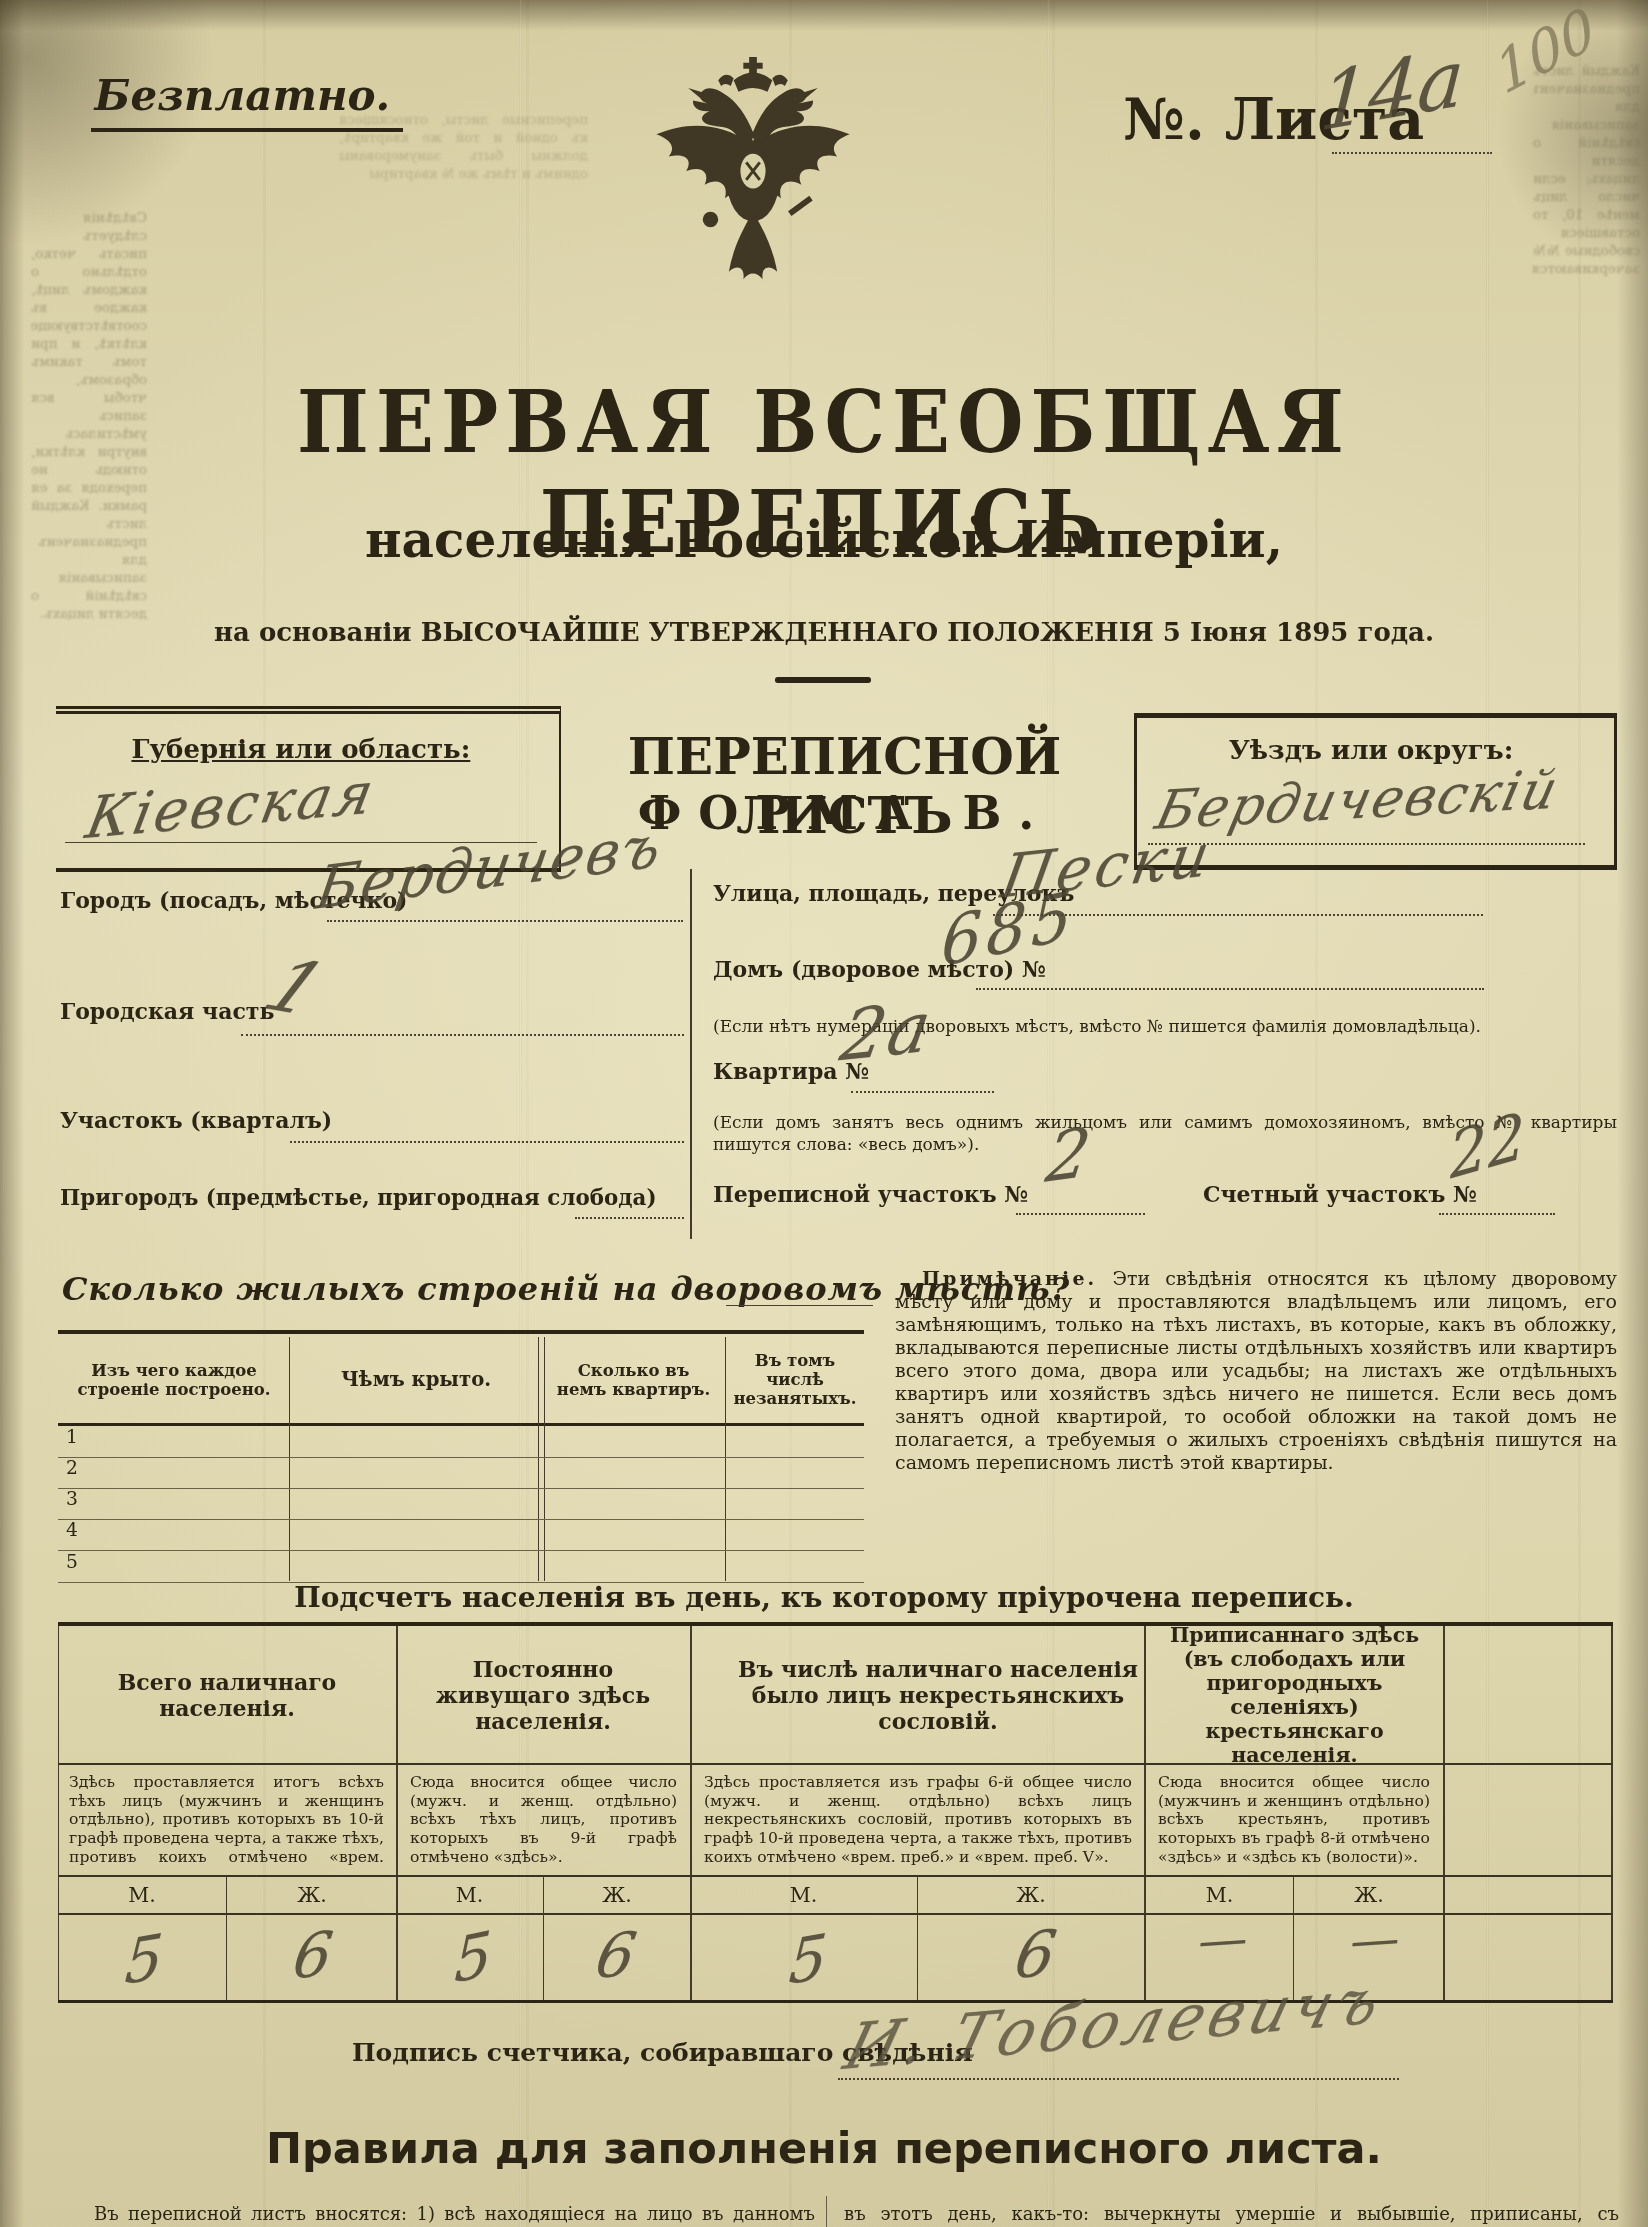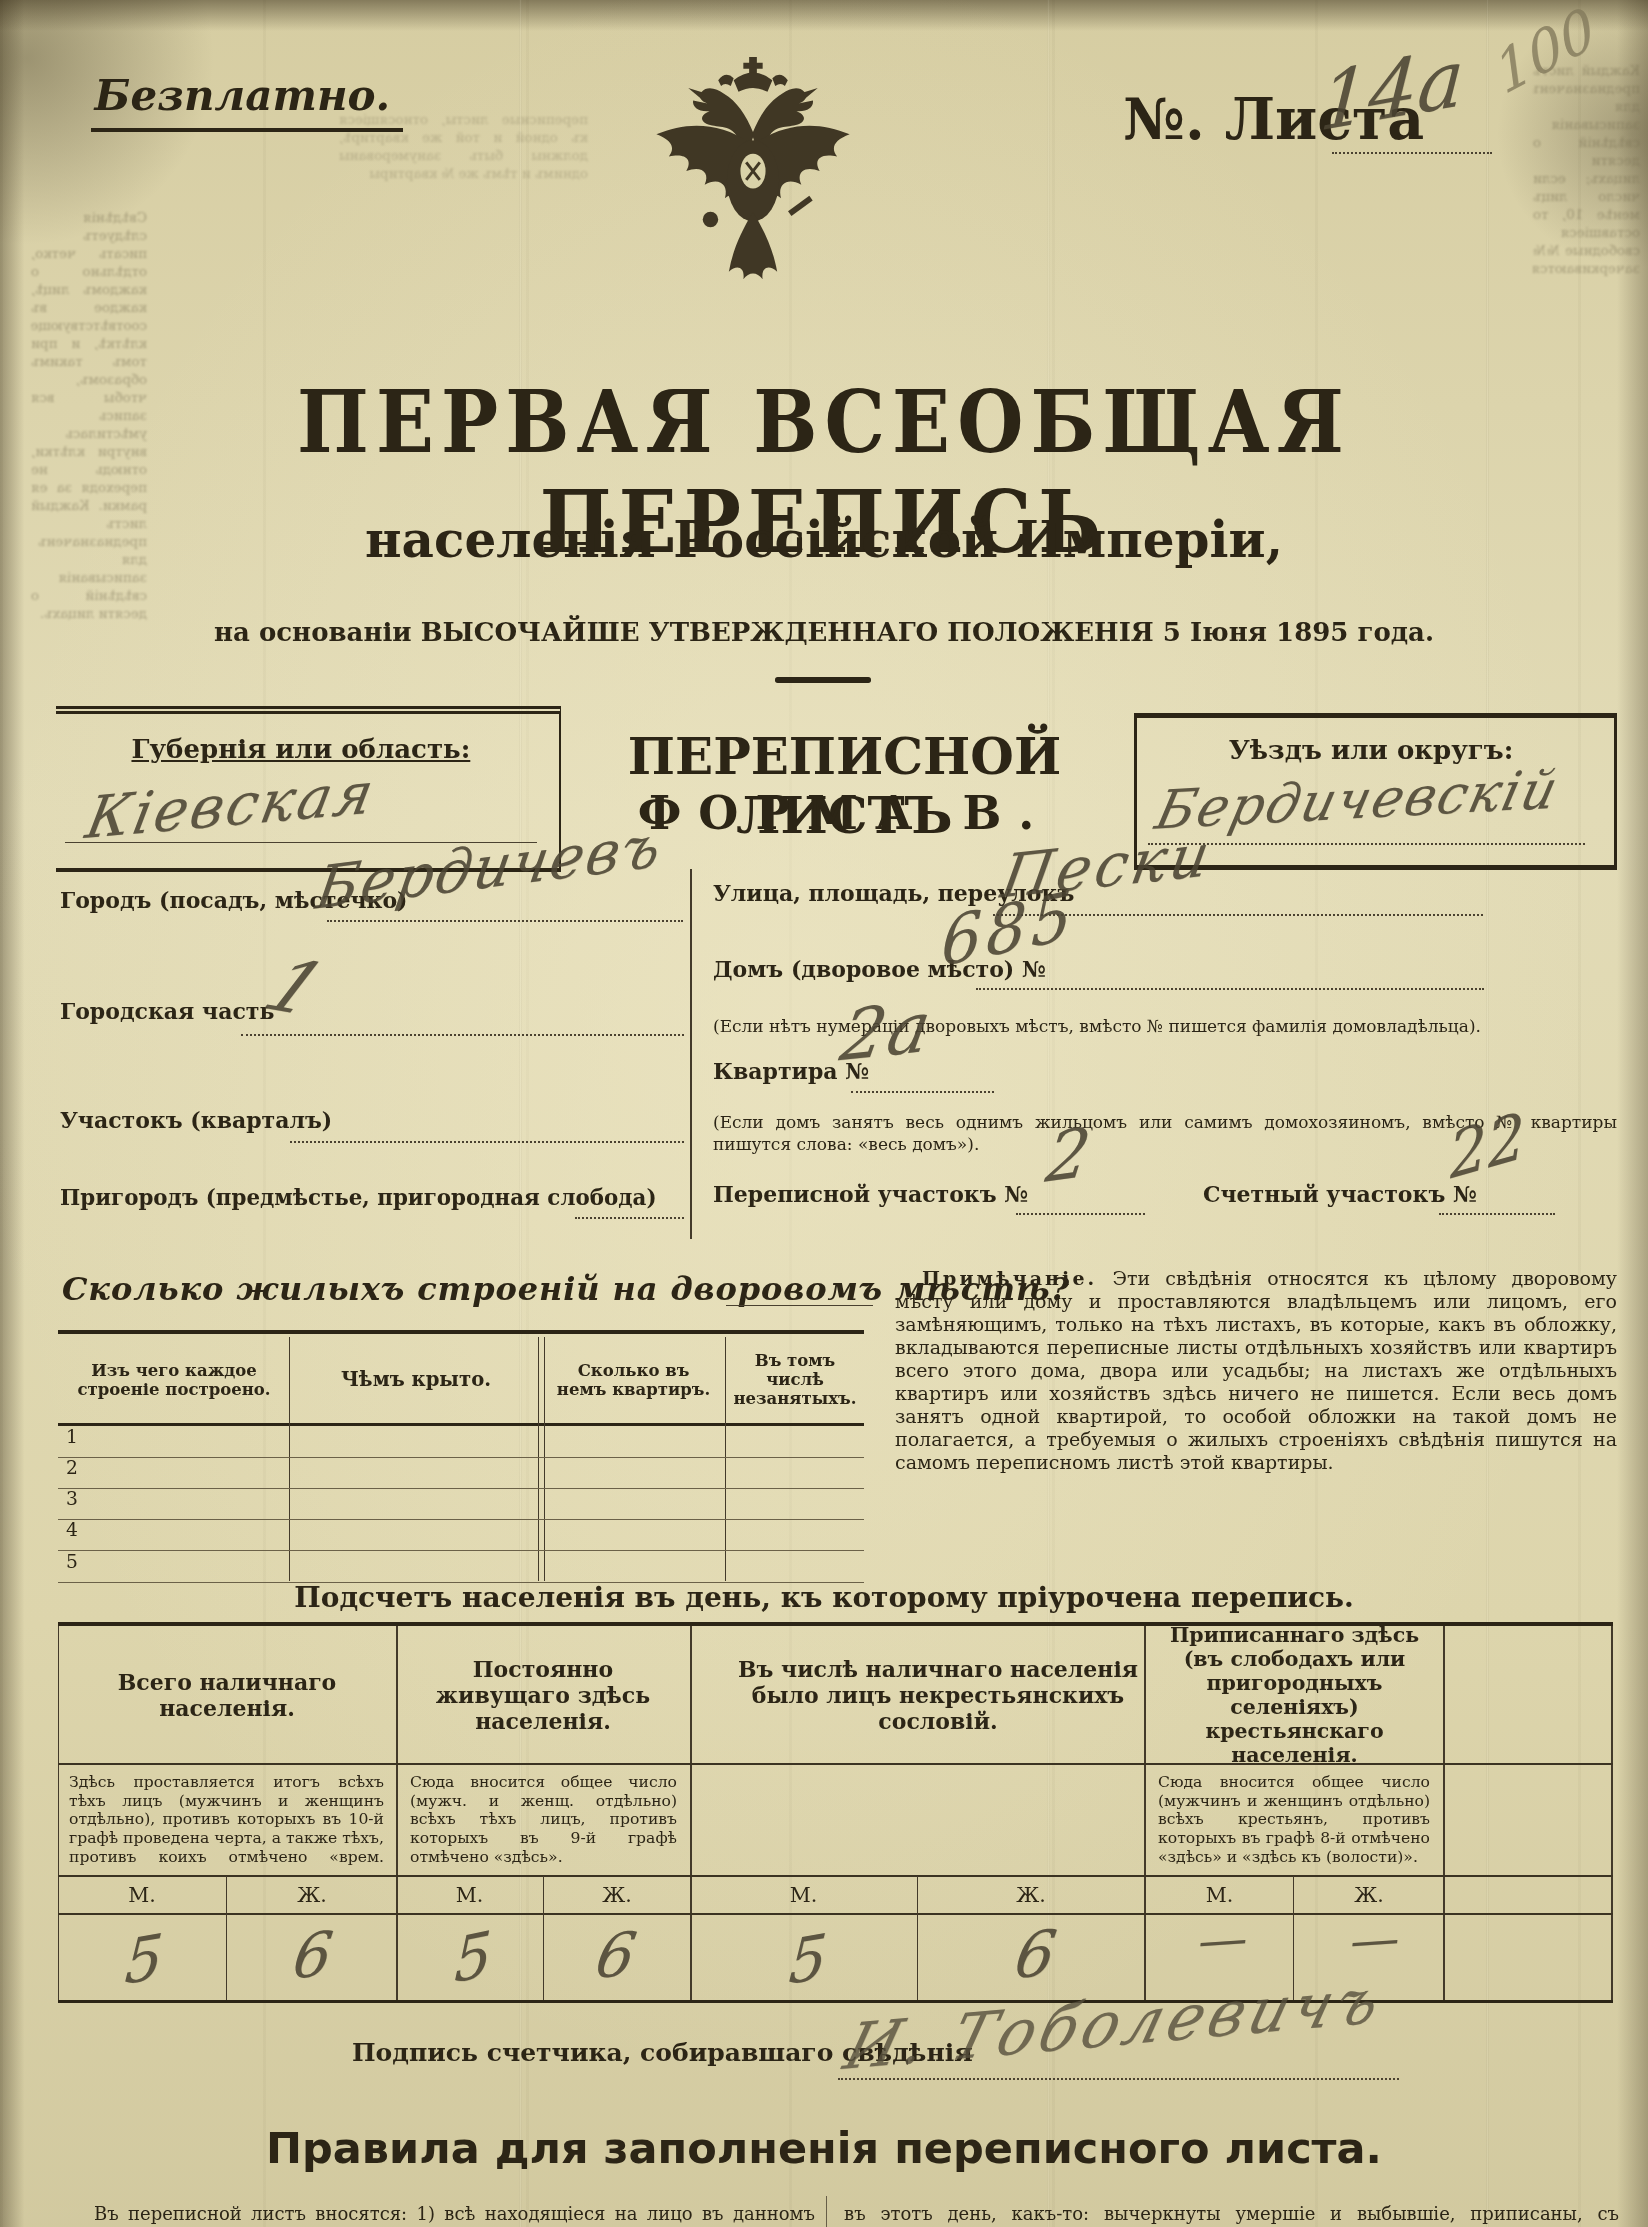--- a/index.html
+++ b/index.html
@@ -175,20 +175,21 @@
     <div class="abs" style="left:0;top:249px;width:1555px;height:1.8px;background:var(--rule);"></div>
     <div class="abs" style="left:0;top:287px;width:1555px;height:1.8px;background:var(--rule);"></div>
 
     <div class="abs tcell" style="left:0;top:0;width:338px;height:137px;font-size:22px;font-weight:700;padding:0 27px;box-sizing:border-box;">Всего наличнаго населенія.</div>
     <div class="abs tcell" style="left:339px;top:0;width:292px;height:137px;font-size:22px;font-weight:700;padding:0 22px;box-sizing:border-box;">Постоянно живущаго здѣсь населенія.</div>
     <div class="abs tcell" style="left:633px;top:0;width:494px;height:137px;font-size:22px;font-weight:700;padding:0 27px;box-sizing:border-box;">Въ числѣ наличнаго населенія было лицъ некрестьянскихъ сословій.</div>
     <div class="abs tcell" style="left:1088px;top:0;width:297px;height:137px;font-size:20.5px;font-weight:700;padding:0 15.6px;box-sizing:border-box;">Приписаннаго здѣсь (въ слободахъ или пригородныхъ селеніяхъ) крестьянскаго населенія.</div>
 
     <div class="abs" style="left:11px;top:147px;width:315px;height:96px;font-size:15.6px;line-height:18.7px;text-align:justify;overflow:hidden;">Здѣсь проставляется итогъ всѣхъ тѣхъ лицъ (мужчинъ и женщинъ отдѣльно), противъ которыхъ въ 10-й графѣ проведена черта, а также тѣхъ, противъ коихъ отмѣчено «врем. преб.» и «врем. преб. V».</div>
     <div class="abs" style="left:352px;top:147px;width:267px;height:96px;font-size:15.6px;line-height:18.7px;text-align:justify;overflow:hidden;">Сюда вносится общее число (мужч. и женщ. отдѣльно) всѣхъ тѣхъ лицъ, противъ которыхъ въ 9-й графѣ отмѣчено «здѣсь».</div>
+    <div class="abs" style="left:646px;top:147px;width:428px;height:96px;font-size:15.6px;line-height:18.7px;text-align:justify;overflow:hidden;">Здѣсь проставляется изъ графы 6-й общее число (мужч. и женщ. отдѣльно) всѣхъ лицъ некрестьянскихъ сословій, противъ которыхъ въ графѣ 10-й проведена черта, а также тѣхъ, противъ коихъ отмѣчено «врем. преб.» и «врем. преб. V».</div>
     <div class="abs" style="left:1100px;top:147px;width:272px;height:96px;font-size:15.6px;line-height:18.7px;text-align:justify;overflow:hidden;">Сюда вносится общее число (мужчинъ и женщинъ отдѣльно) всѣхъ крестьянъ, противъ которыхъ въ графѣ 8-й отмѣчено «здѣсь» и «здѣсь къ (волости)».</div>
 
     <div class="abs vr" style="left:168px;top:250px;width:1.3px;height:124px;"></div>
     <div class="abs vr" style="left:485px;top:250px;width:1.3px;height:124px;"></div>
     <div class="abs vr" style="left:859px;top:250px;width:1.3px;height:124px;"></div>
     <div class="abs vr" style="left:1235px;top:250px;width:1.3px;height:124px;"></div>
 
     <div class="abs tcell" style="left:0;top:250px;width:168px;height:37px;font-size:20.5px;">М.</div>
     <div class="abs tcell" style="left:170px;top:250px;width:168px;height:37px;font-size:20.5px;">Ж.</div>
     <div class="abs tcell" style="left:339px;top:250px;width:145px;height:37px;font-size:20.5px;">М.</div>

